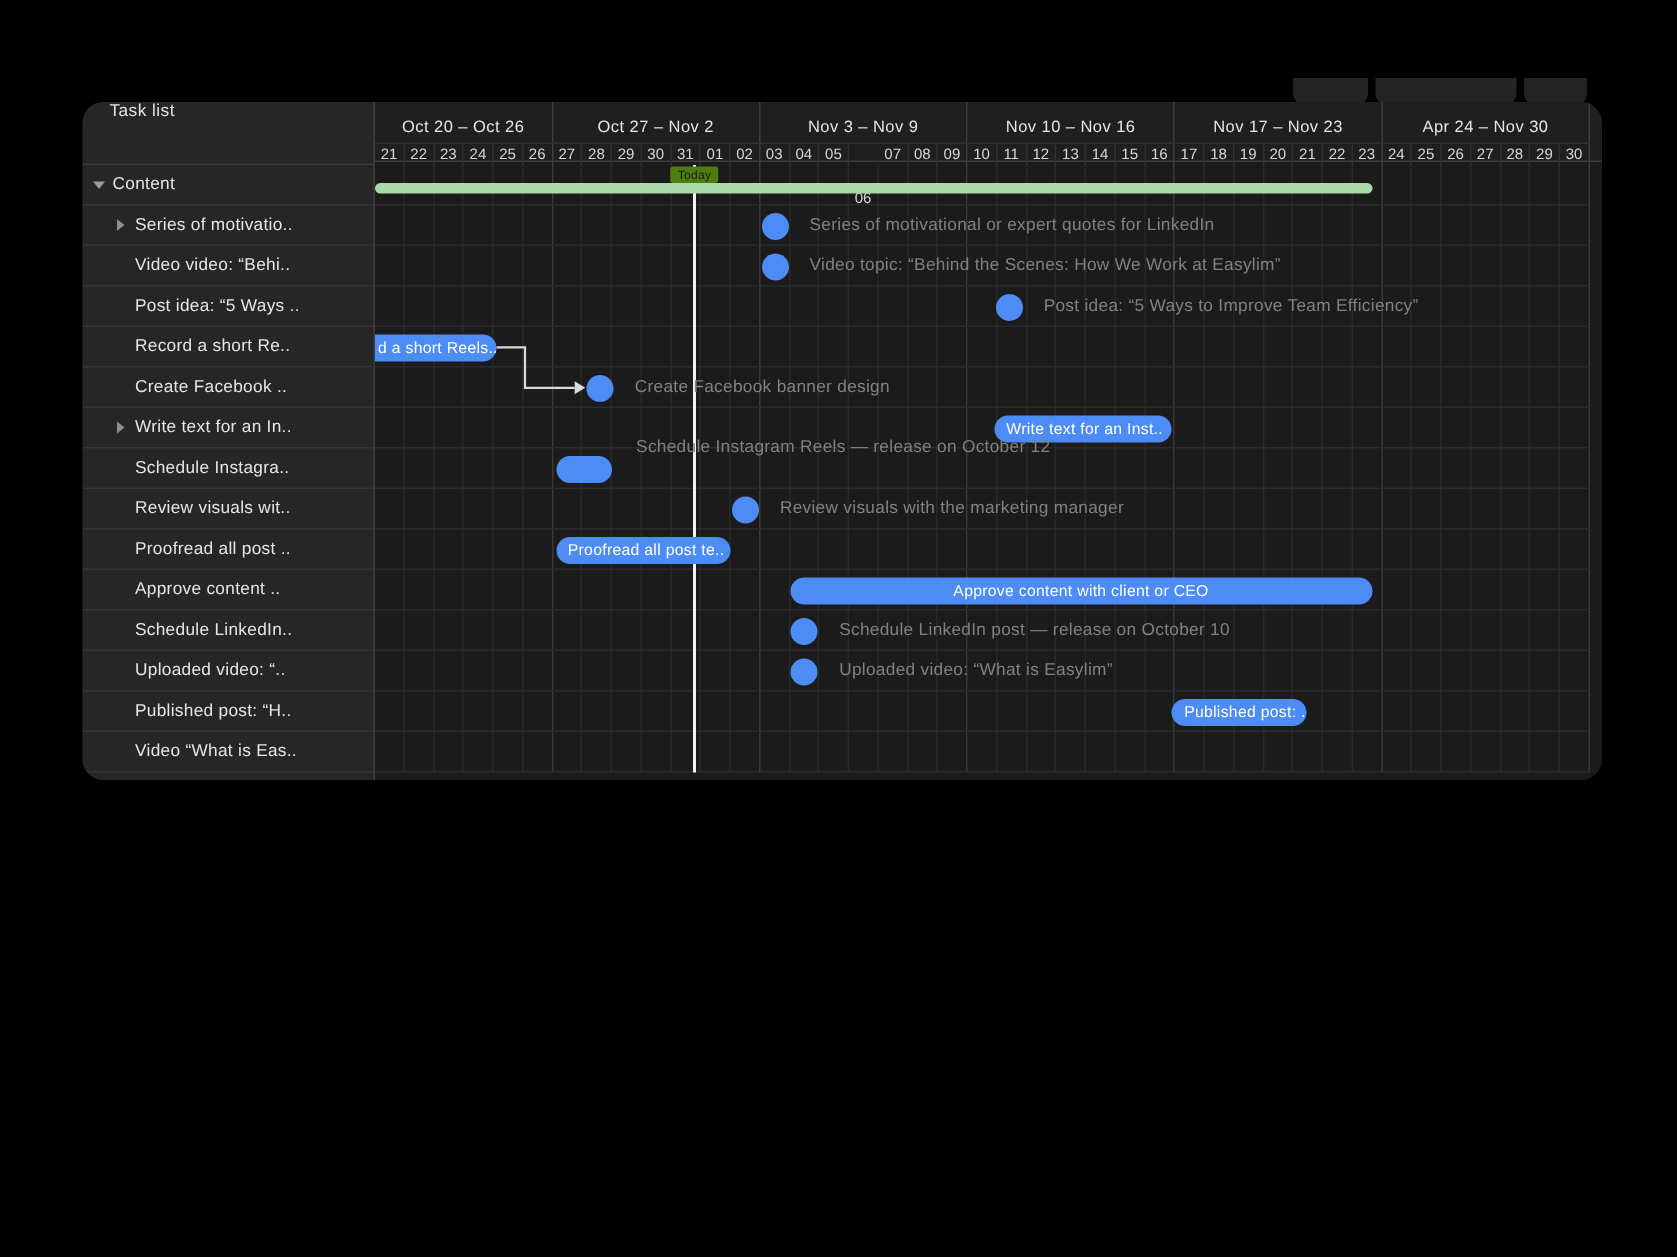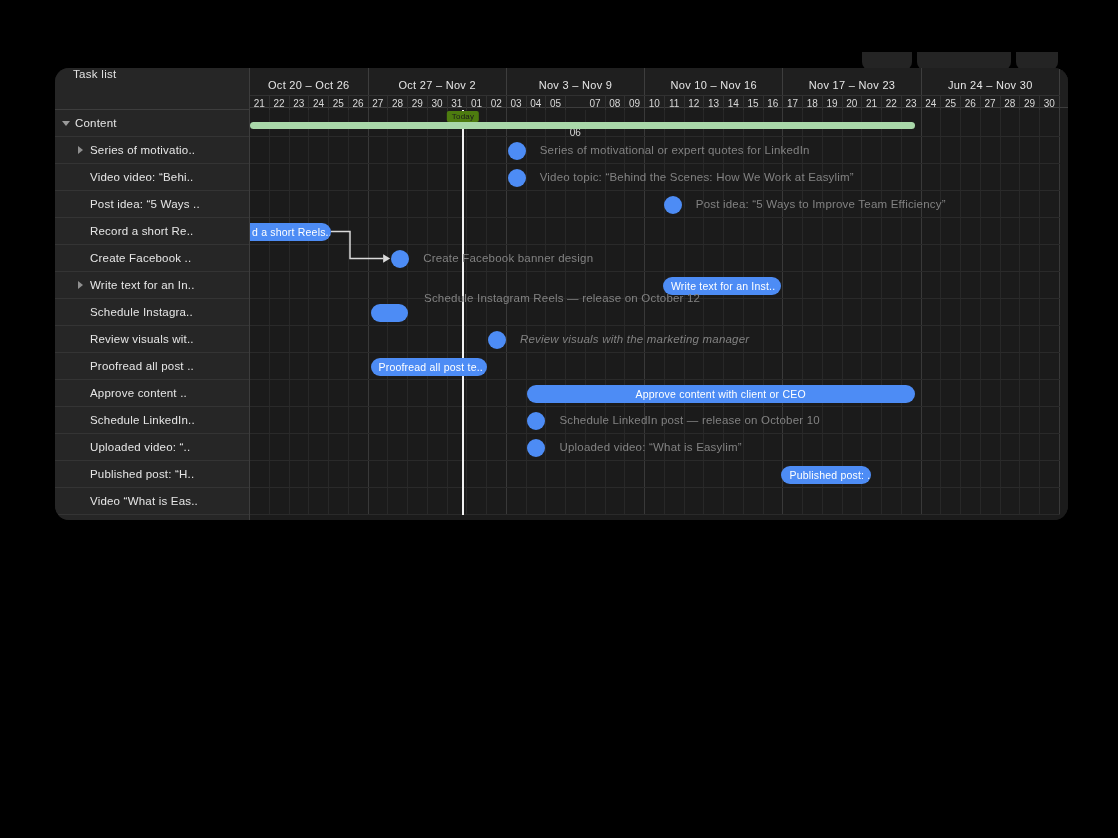--- a/index.html
+++ b/index.html
@@ -91,21 +91,21 @@
 
 <div class="panel">
   <div class="timeline">
     <div class="tl-head">
       <div class="week-row" id="weekRow">
           <div class="week-cell" style="width: 118.536px;">Oct 20 – Oct 26</div>
           <div class="week-cell" style="width: 138.292px;">Oct 27 – Nov 2</div>
           <div class="week-cell" style="width: 138.292px;">Nov 3 – Nov 9</div>
           <div class="week-cell" style="width: 138.292px;">Nov 10 – Nov 16</div>
           <div class="week-cell" style="width: 138.292px;">Nov 17 – Nov 23</div>
-          <div class="week-cell" style="width: 138.292px;">Jun 24 – Nov 30</div>
+          <div class="week-cell" style="width: 138.292px;">Apr 24 – Nov 30</div>
         </div>
       <div class="day-row" id="dayRow">
           <div class="day-cell" style="width: 19.756px;">21</div>
           <div class="day-cell" style="width: 19.756px;">22</div>
           <div class="day-cell" style="width: 19.756px;">23</div>
           <div class="day-cell" style="width: 19.756px;">24</div>
           <div class="day-cell" style="width: 19.756px;">25</div>
           <div class="day-cell wk-end" style="width: 19.756px;">26</div>
           <div class="day-cell" style="width: 19.756px;">27</div>
           <div class="day-cell" style="width: 19.756px;">28</div>
@@ -211,21 +211,21 @@
         <div class="glabel" style="left: 289.706px; top: 54px;">Video topic: “Behind the Scenes: How We Work at Easylim”</div>
         <div class="gmile" style="left: 413.778px; top: 85.5px; background: rgb(77, 140, 245);"></div>
         <div class="glabel" style="left: 445.778px; top: 81px;">Post idea: “5 Ways to Improve Team Efficiency”</div>
         <div class="gbar clipleft" style="left: 0px; top: 112.5px; width: 80.9996px; background: rgb(77, 140, 245);">d a short Reels..</div>
         <div class="gmile" style="left: 141.146px; top: 139.5px; background: rgb(77, 140, 245);"></div>
         <div class="glabel" style="left: 173.146px; top: 135px;">Create Facebook banner design</div>
         <div class="gbar" style="left: 412.9px; top: 166.5px; width: 118.536px; background: rgb(77, 140, 245);">Write text for an Inst..</div>
         <div class="gbar" style="left: 120.512px; top: 193.5px; width: 37.5364px; background: rgb(77, 140, 245);"></div>
         <div class="glabel" style="left: 174.048px; top: 175px;">Schedule Instagram Reels — release on October 12</div>
         <div class="gmile" style="left: 237.95px; top: 220.5px; background: rgb(77, 140, 245);"></div>
-        <div class="glabel" style="left: 269.95px; top: 216px; font-style: italic;">Review visuals with the marketing manager</div>
+        <div class="glabel" style="left: 269.95px; top: 216px;">Review visuals with the marketing manager</div>
         <div class="gbar" style="left: 120.512px; top: 247.5px; width: 116.56px; background: rgb(77, 140, 245);">Proofread all post te..</div>
         <div class="gbar" style="left: 276.584px; top: 274.5px; width: 388.205px; background: rgb(77, 140, 245);">Approve content with client or CEO</div>
         <div class="gmile" style="left: 277.462px; top: 301.5px; background: rgb(77, 140, 245);"></div>
         <div class="glabel" style="left: 309.462px; top: 297px;">Schedule LinkedIn post — release on October 10</div>
         <div class="gmile" style="left: 277.462px; top: 328.5px; background: rgb(77, 140, 245);"></div>
         <div class="glabel" style="left: 309.462px; top: 324px;">Uploaded video: “What is Easylim”</div>
         <div class="gbar" style="left: 531.436px; top: 355.5px; width: 90px; background: rgb(77, 140, 245);">Published post: ..</div>
       </div>
     <svg id="depSvg" viewBox="0 0 818 405">
         <path d="M80.9996,121.5 H99.9996 V148.5 H133.1456" fill="none" stroke="#d9d9d9" stroke-width="1.5"></path>

